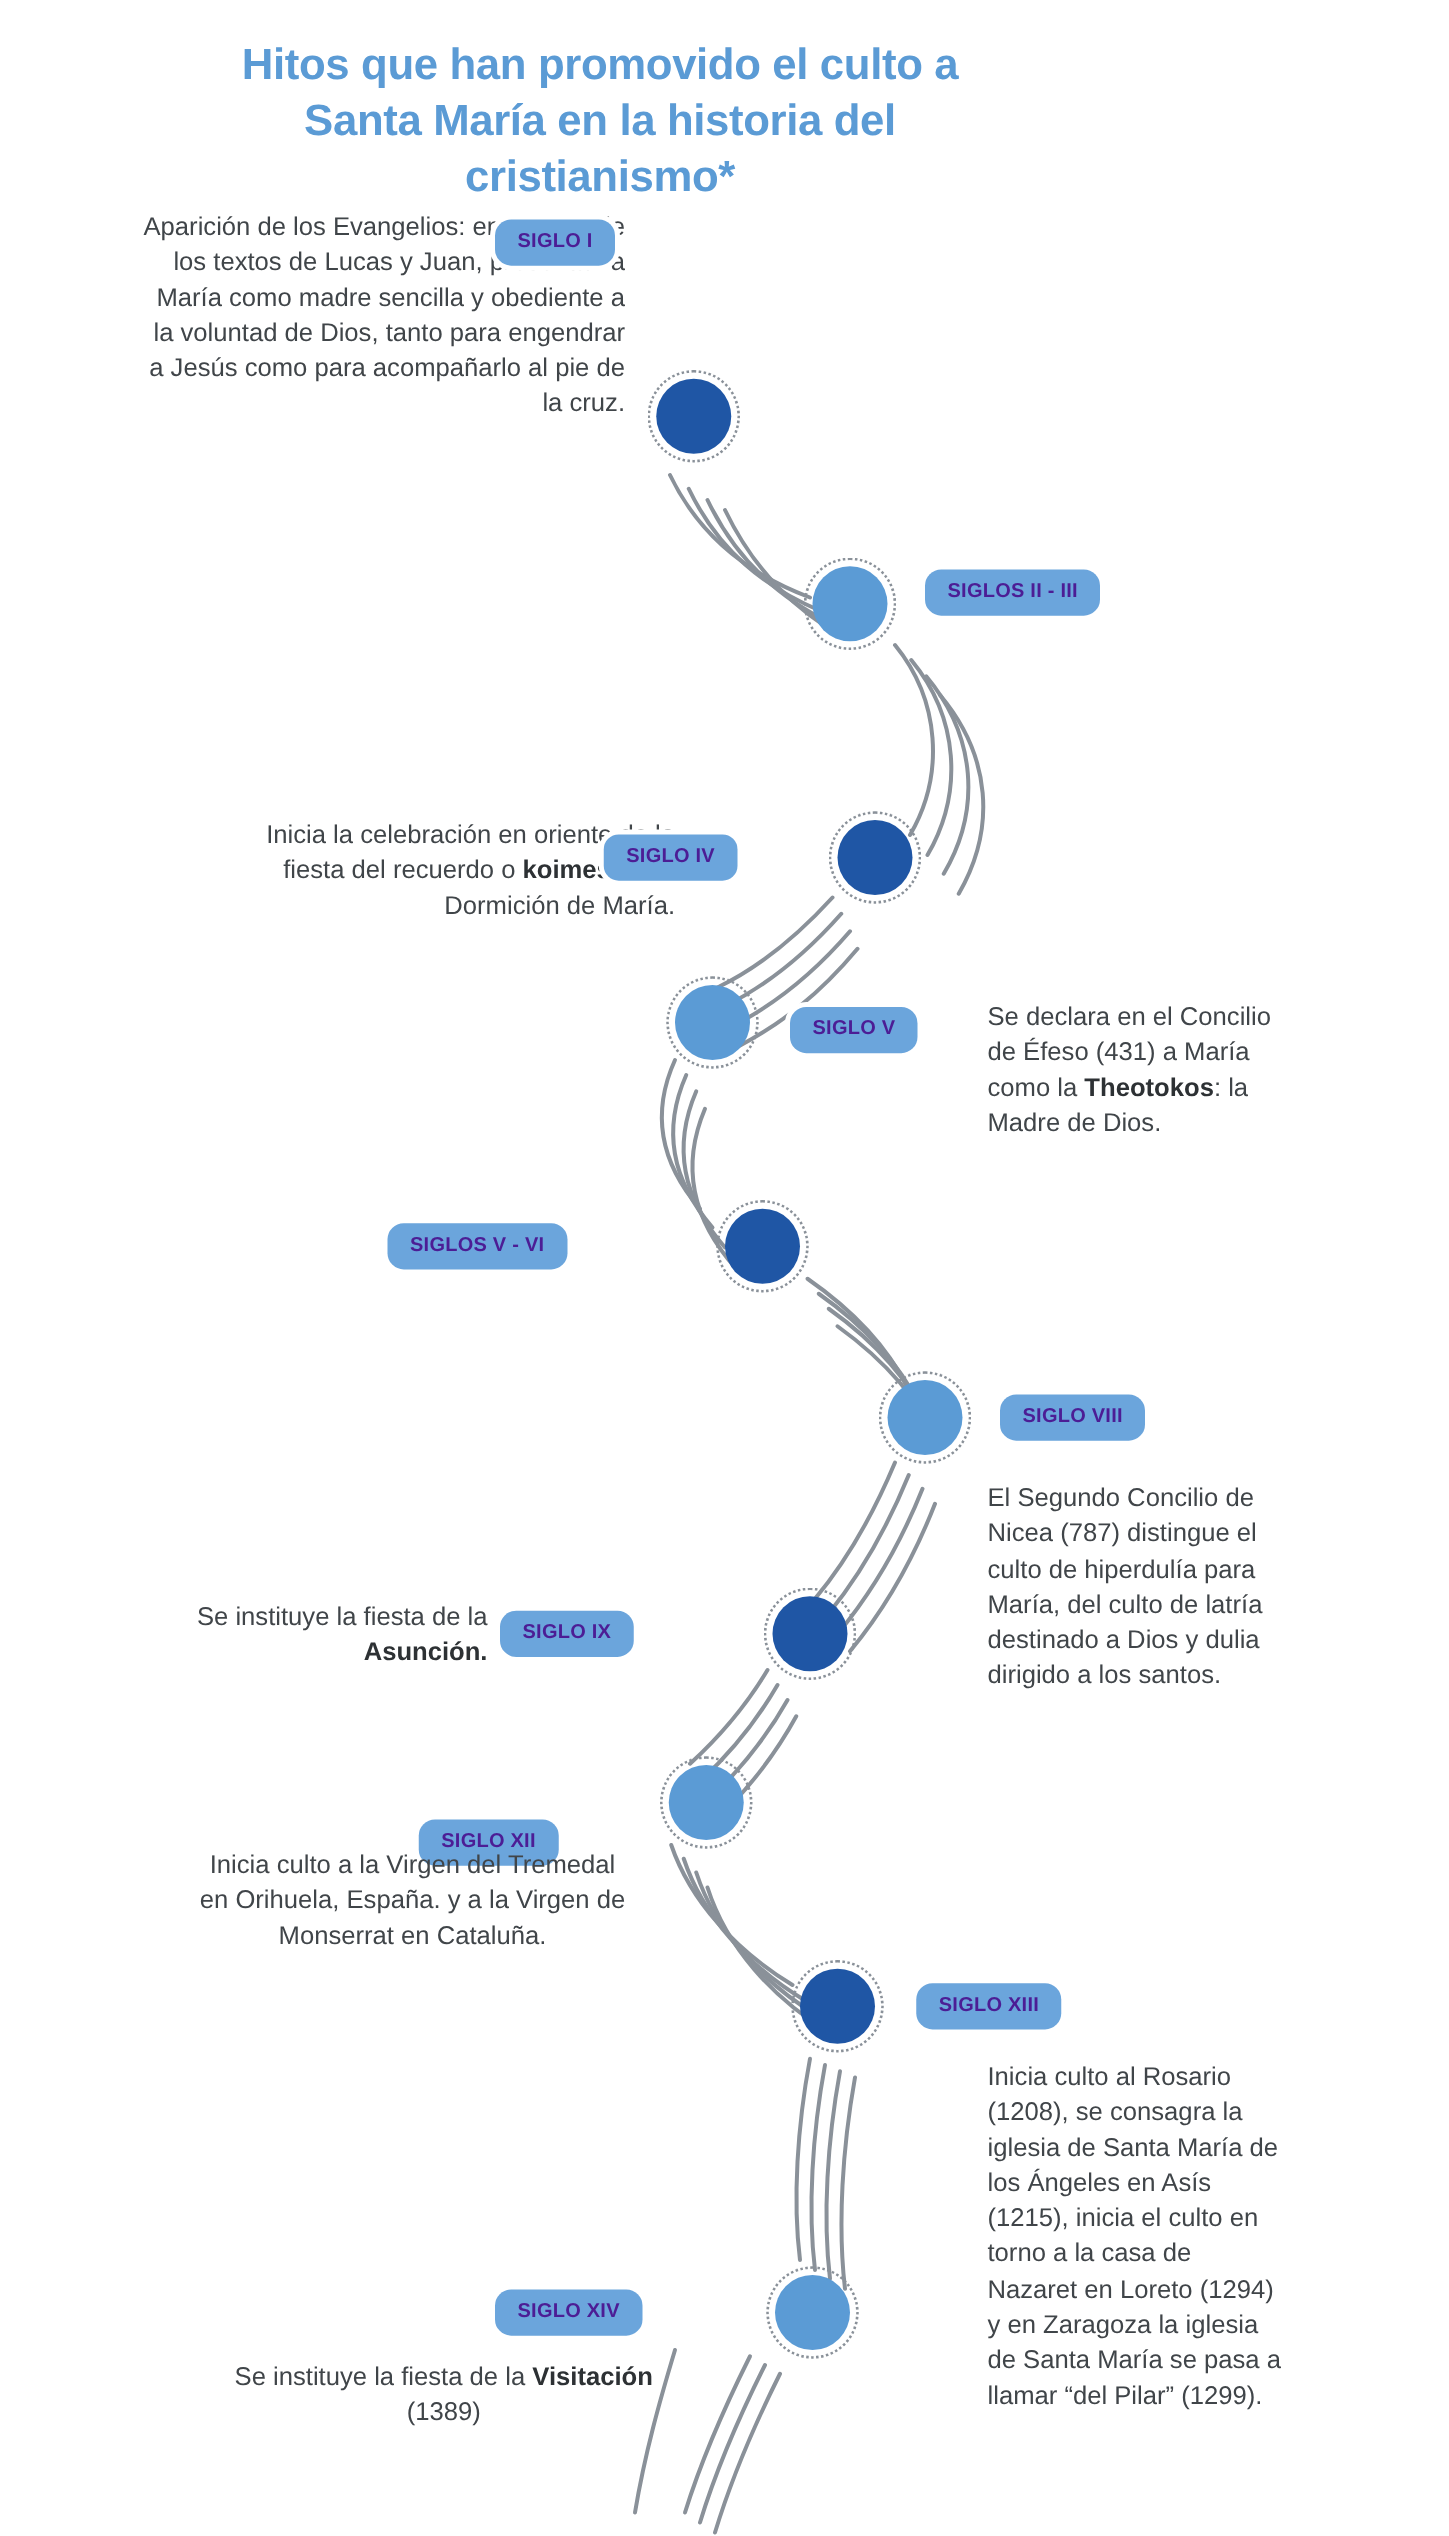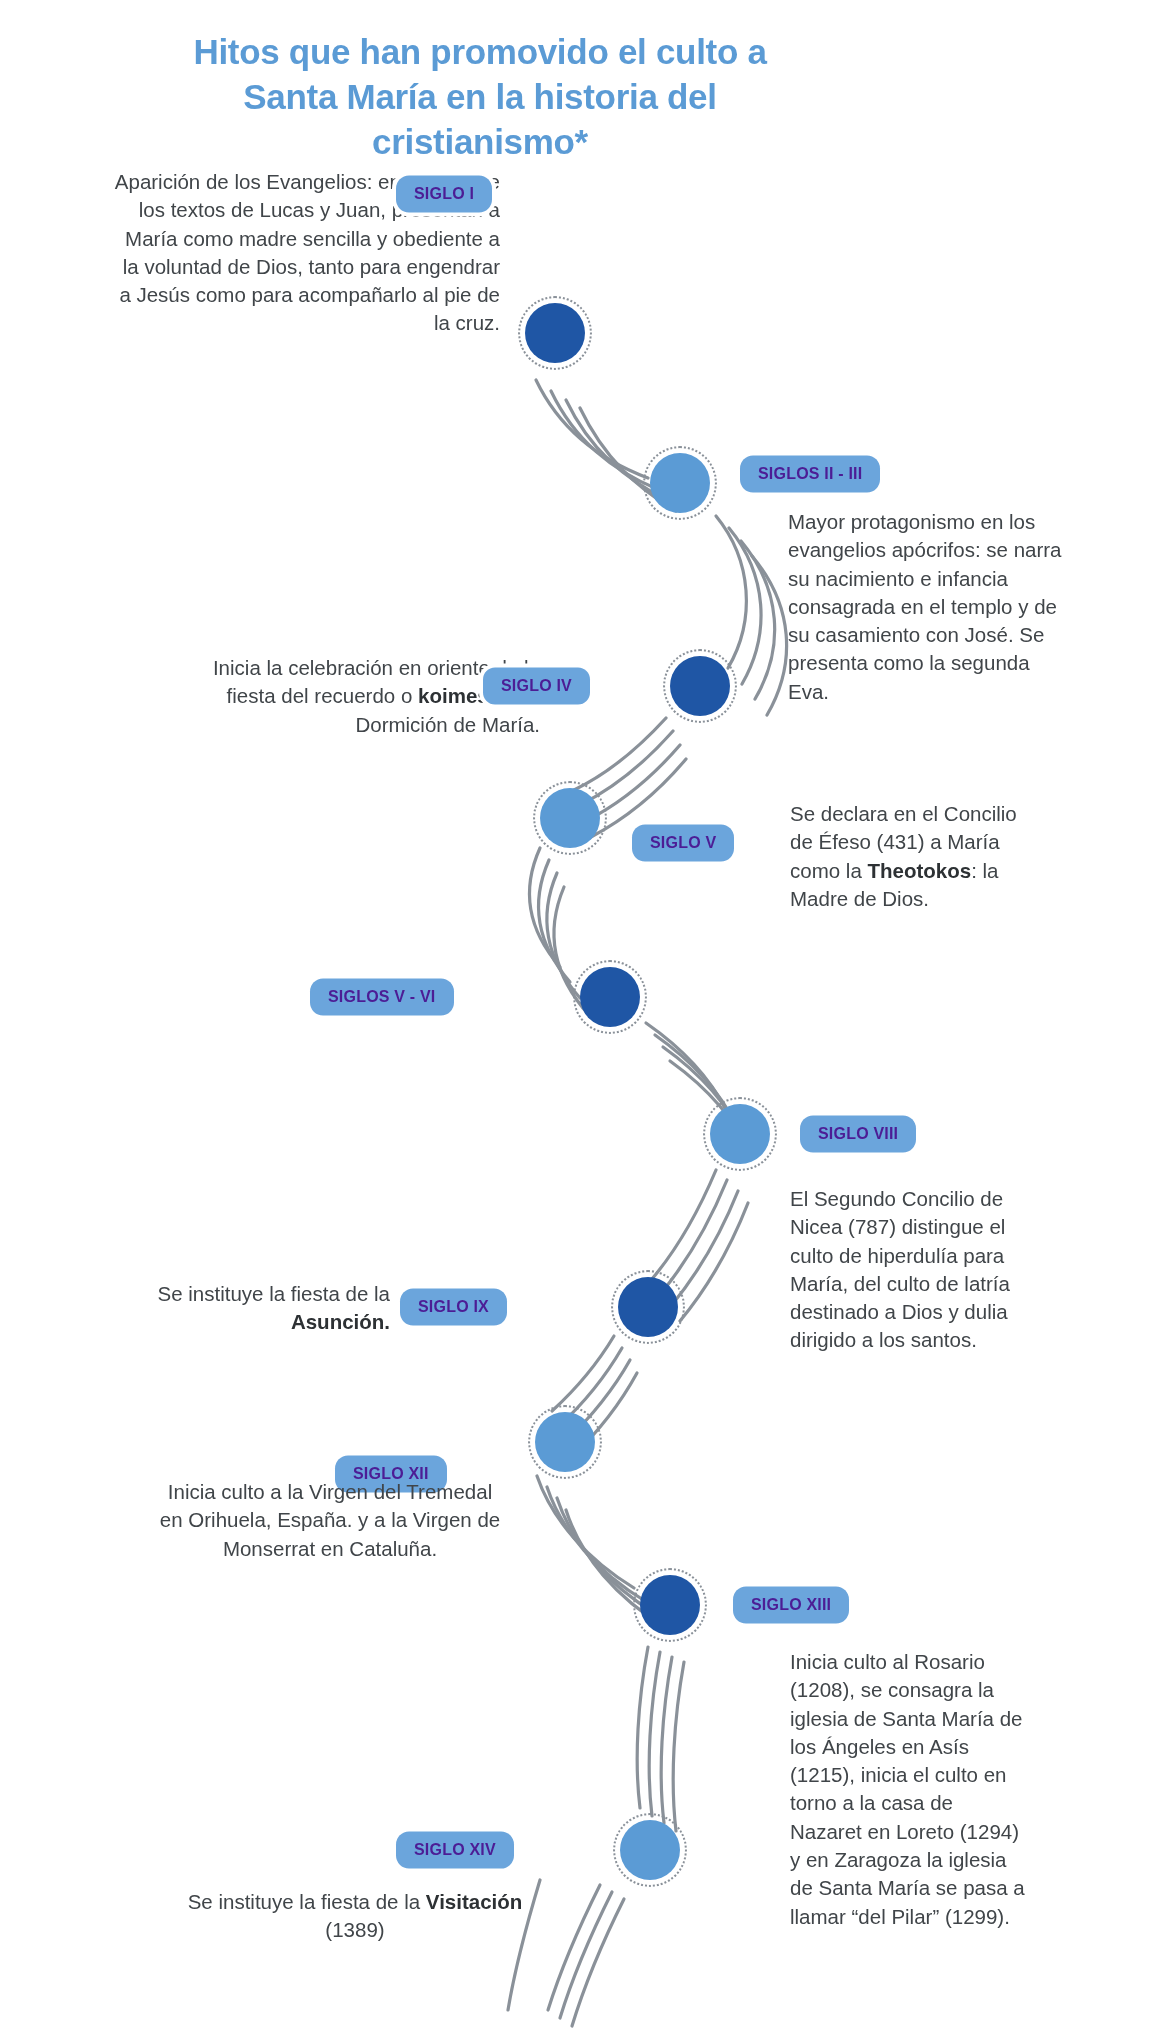--- a/index.html
+++ b/index.html
@@ -169,34 +169,33 @@
   <div class="node dark" style="left:555px; top:333px;">
     <div class="disc"></div>
     <div class="ring"></div>
   </div>
 
   <div class="node light" style="left:680px; top:483px;">
     <div class="disc"></div>
     <div class="ring"></div>
   </div>
   <div class="badge" style="left:740px; top:474px;">SIGLOS II  - III</div>
-  <div class="txt left" style="left:788px; top:508px; width:280px;">Mayor protagonismo en los evangelios apócrifos: se narra su nacimiento e infancia consagrada en el templo y de su casamiento con José. Se presenta como la segunda Eva.</div>
 
   <div class="txt right" style="left:190px; top:654px; width:350px;">Inicia la celebración en oriente de la fiesta del recuerdo o <b>koimesis</b>: La Dormición de María.</div>
   <div class="badge" style="left:483px; top:686px;border-radius:12px;">SIGLO IV</div>
   <div class="node dark" style="left:700px; top:686px;">
     <div class="disc"></div>
     <div class="ring"></div>
   </div>
 
   <div class="node light" style="left:570px; top:818px;">
     <div class="disc"></div>
     <div class="ring"></div>
   </div>
-  <div class="badge" style="left:632px; top:843px;">SIGLO V</div>
+  <div class="badge" style="left:632px; top:824px;">SIGLO V</div>
   <div class="txt left" style="left:790px; top:800px; width:230px;">Se declara en el Concilio de Éfeso (431) a María como la <b>Theotokos</b>: la Madre de Dios.</div>
 
   <div class="badge" style="left:310px; top:997px;">SIGLOS V - VI</div>
   <div class="node dark" style="left:610px; top:997px;">
     <div class="disc"></div>
     <div class="ring"></div>
   </div>
 
   <div class="node light" style="left:740px; top:1134px;">
     <div class="disc"></div>

